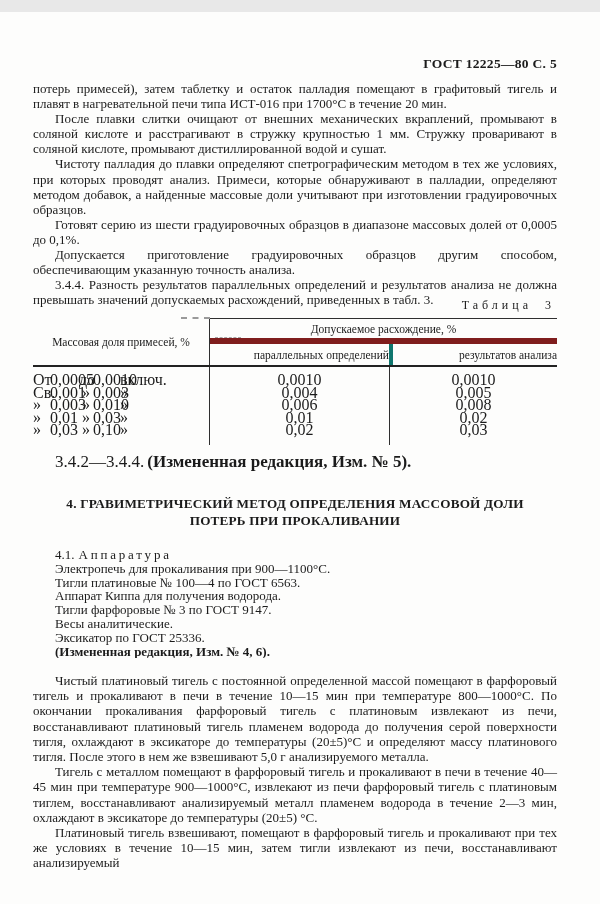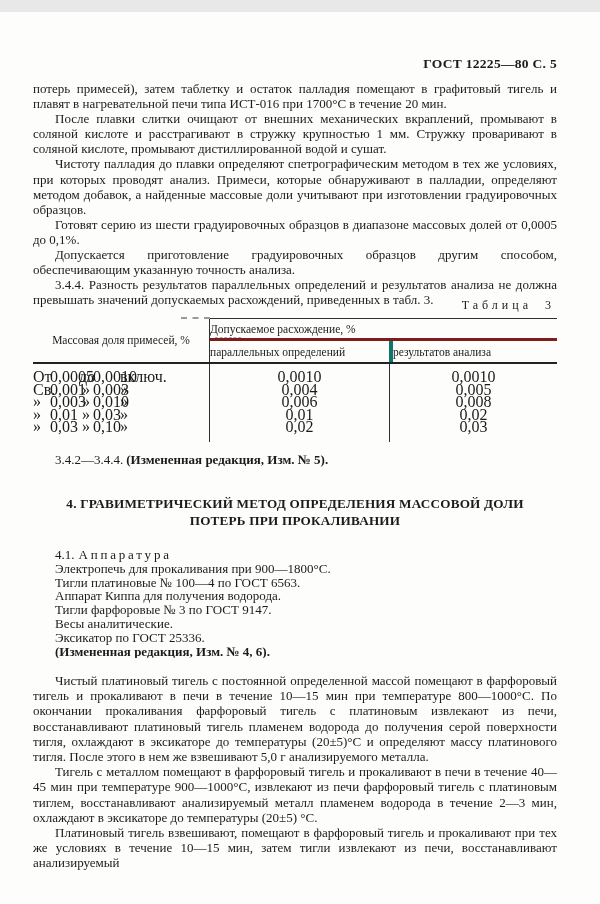--- a/index.html
+++ b/index.html
@@ -16,36 +16,36 @@
   .sec3 p{margin:0;text-align:justify;text-indent:22px;}
   .sec3 p.first{text-indent:0;}
 
   .tblwrap{position:absolute;top:286px;left:33px;width:524px;}
   .tcaption{text-align:right;font-size:12px;letter-spacing:4px;word-spacing:6px;margin:0 2px 5px 0;}
   .thead{display:flex;border-bottom:2.5px solid #222;position:relative;font-size:11.5px;}
   .dash-artifact{position:absolute;top:-1px;left:148px;width:29px;border-top:2px dashed #9a9a9a;}
   .hspan-dash{position:absolute;top:19px;left:182px;width:26px;border-top:1px dashed #a6a6a6;}
   .hcol1{width:176px;display:flex;align-items:center;justify-content:center;text-align:center;}
   .hright{flex:1;border-left:1px solid #2f2f2f;border-top:1px solid #2f2f2f;}
-  .hspan{height:19px;line-height:20px;border-bottom:3px solid #7f1d1d;}
+  .hspan{height:19px;line-height:20px;text-align:center;border-bottom:6px solid #7f1d1d;}
   .hsubs{display:flex;height:21px;}
-  .hsub{width:179px;text-align:left;line-height:22px;}
+  .hsub{width:179px;text-align:right;line-height:22px;}
   .hsub2{width:auto;flex:1;border-left:4px solid #0f766e;}
 
   .tbody{font-size:16px;line-height:12.6px;}
   .trow{display:flex;}
   .trow > div{}
   .tc1{width:176px;display:flex;}
   .tc2{width:179px;border-left:1px solid #2f2f2f;text-align:center;}
   .tc3{flex:1;border-left:1px solid #2f2f2f;text-align:center;}
   .trow:first-child .tc1,.trow:first-child .tc2,.trow:first-child .tc3{padding-top:7px;}
   .trow:last-child .tc1,.trow:last-child .tc2,.trow:last-child .tc3{padding-bottom:8px;}
   .s1{width:17px;}.s2{width:29px;}.s3{width:14px;text-align:center;}.s4{width:27px;}.s5{flex:1;}
 
-  .note34{position:absolute;top:440px;left:33px;width:524px;font-size:13px;text-indent:22px;}
+  .note34{position:absolute;top:440px;left:33px;width:524px;font-size:17px;text-indent:22px;}
   .note34 b{margin-left:3px;}
 
   .h4title{
     position:absolute;top:484px;left:33px;width:524px;text-align:center;
     font-weight:bold;font-size:13.2px;line-height:16.5px;letter-spacing:.2px;
   }
   .sec41{position:absolute;top:536px;left:33px;width:524px;font-size:13px;line-height:13.8px;}
   .sec41 .line{text-indent:22px;white-space:nowrap;overflow:hidden;}
   .spaced{letter-spacing:2.8px;word-spacing:6px;margin-left:4px;}
   .boldline{font-weight:bold;}
@@ -144,21 +144,21 @@
 
   <div class="note34"><span>3.4.2—3.4.4.</span><b>(Измененная редакция, Изм. № 5).</b></div>
 
   <div class="h4title">
     <div>4. ГРАВИМЕТРИЧЕСКИЙ МЕТОД ОПРЕДЕЛЕНИЯ МАССОВОЙ ДОЛИ</div>
     <div>ПОТЕРЬ ПРИ ПРОКАЛИВАНИИ</div>
   </div>
 
   <div class="sec41">
     <div class="line"><span>4.1.</span><span class="spaced">Аппаратура</span></div>
-    <div class="line">Электропечь для прокаливания при 900—1800°С.</div>
+    <div class="line">Электропечь для прокаливания при 900—1100°С.</div>
     <div class="line">Тигли платиновые № 100—4 по ГОСТ 6563.</div>
     <div class="line">Аппарат Киппа для получения водорода.</div>
     <div class="line">Тигли фарфоровые № 3 по ГОСТ 9147.</div>
     <div class="line">Весы аналитические.</div>
     <div class="line">Эксикатор по ГОСТ 25336.</div>
     <div class="line boldline">(Измененная редакция, Изм. № 4, 6).</div>
   </div>
 
   <div class="sec42">
     <p>Чистый платиновый тигель с постоянной определенной массой помещают в фарфоровый тигель и прокаливают в печи в течение 10—15 мин при температуре 800—1000°С. По окончании прокаливания фарфоровый тигель с платиновым извлекают из печи, восстанавливают платиновый тигель пламенем водорода до получения серой поверхности тигля, охлаждают в эксикаторе до температуры (20±5)°С и определяют массу платинового тигля. После этого в нем же взвешивают 5,0 г анализируемого металла.</p>

